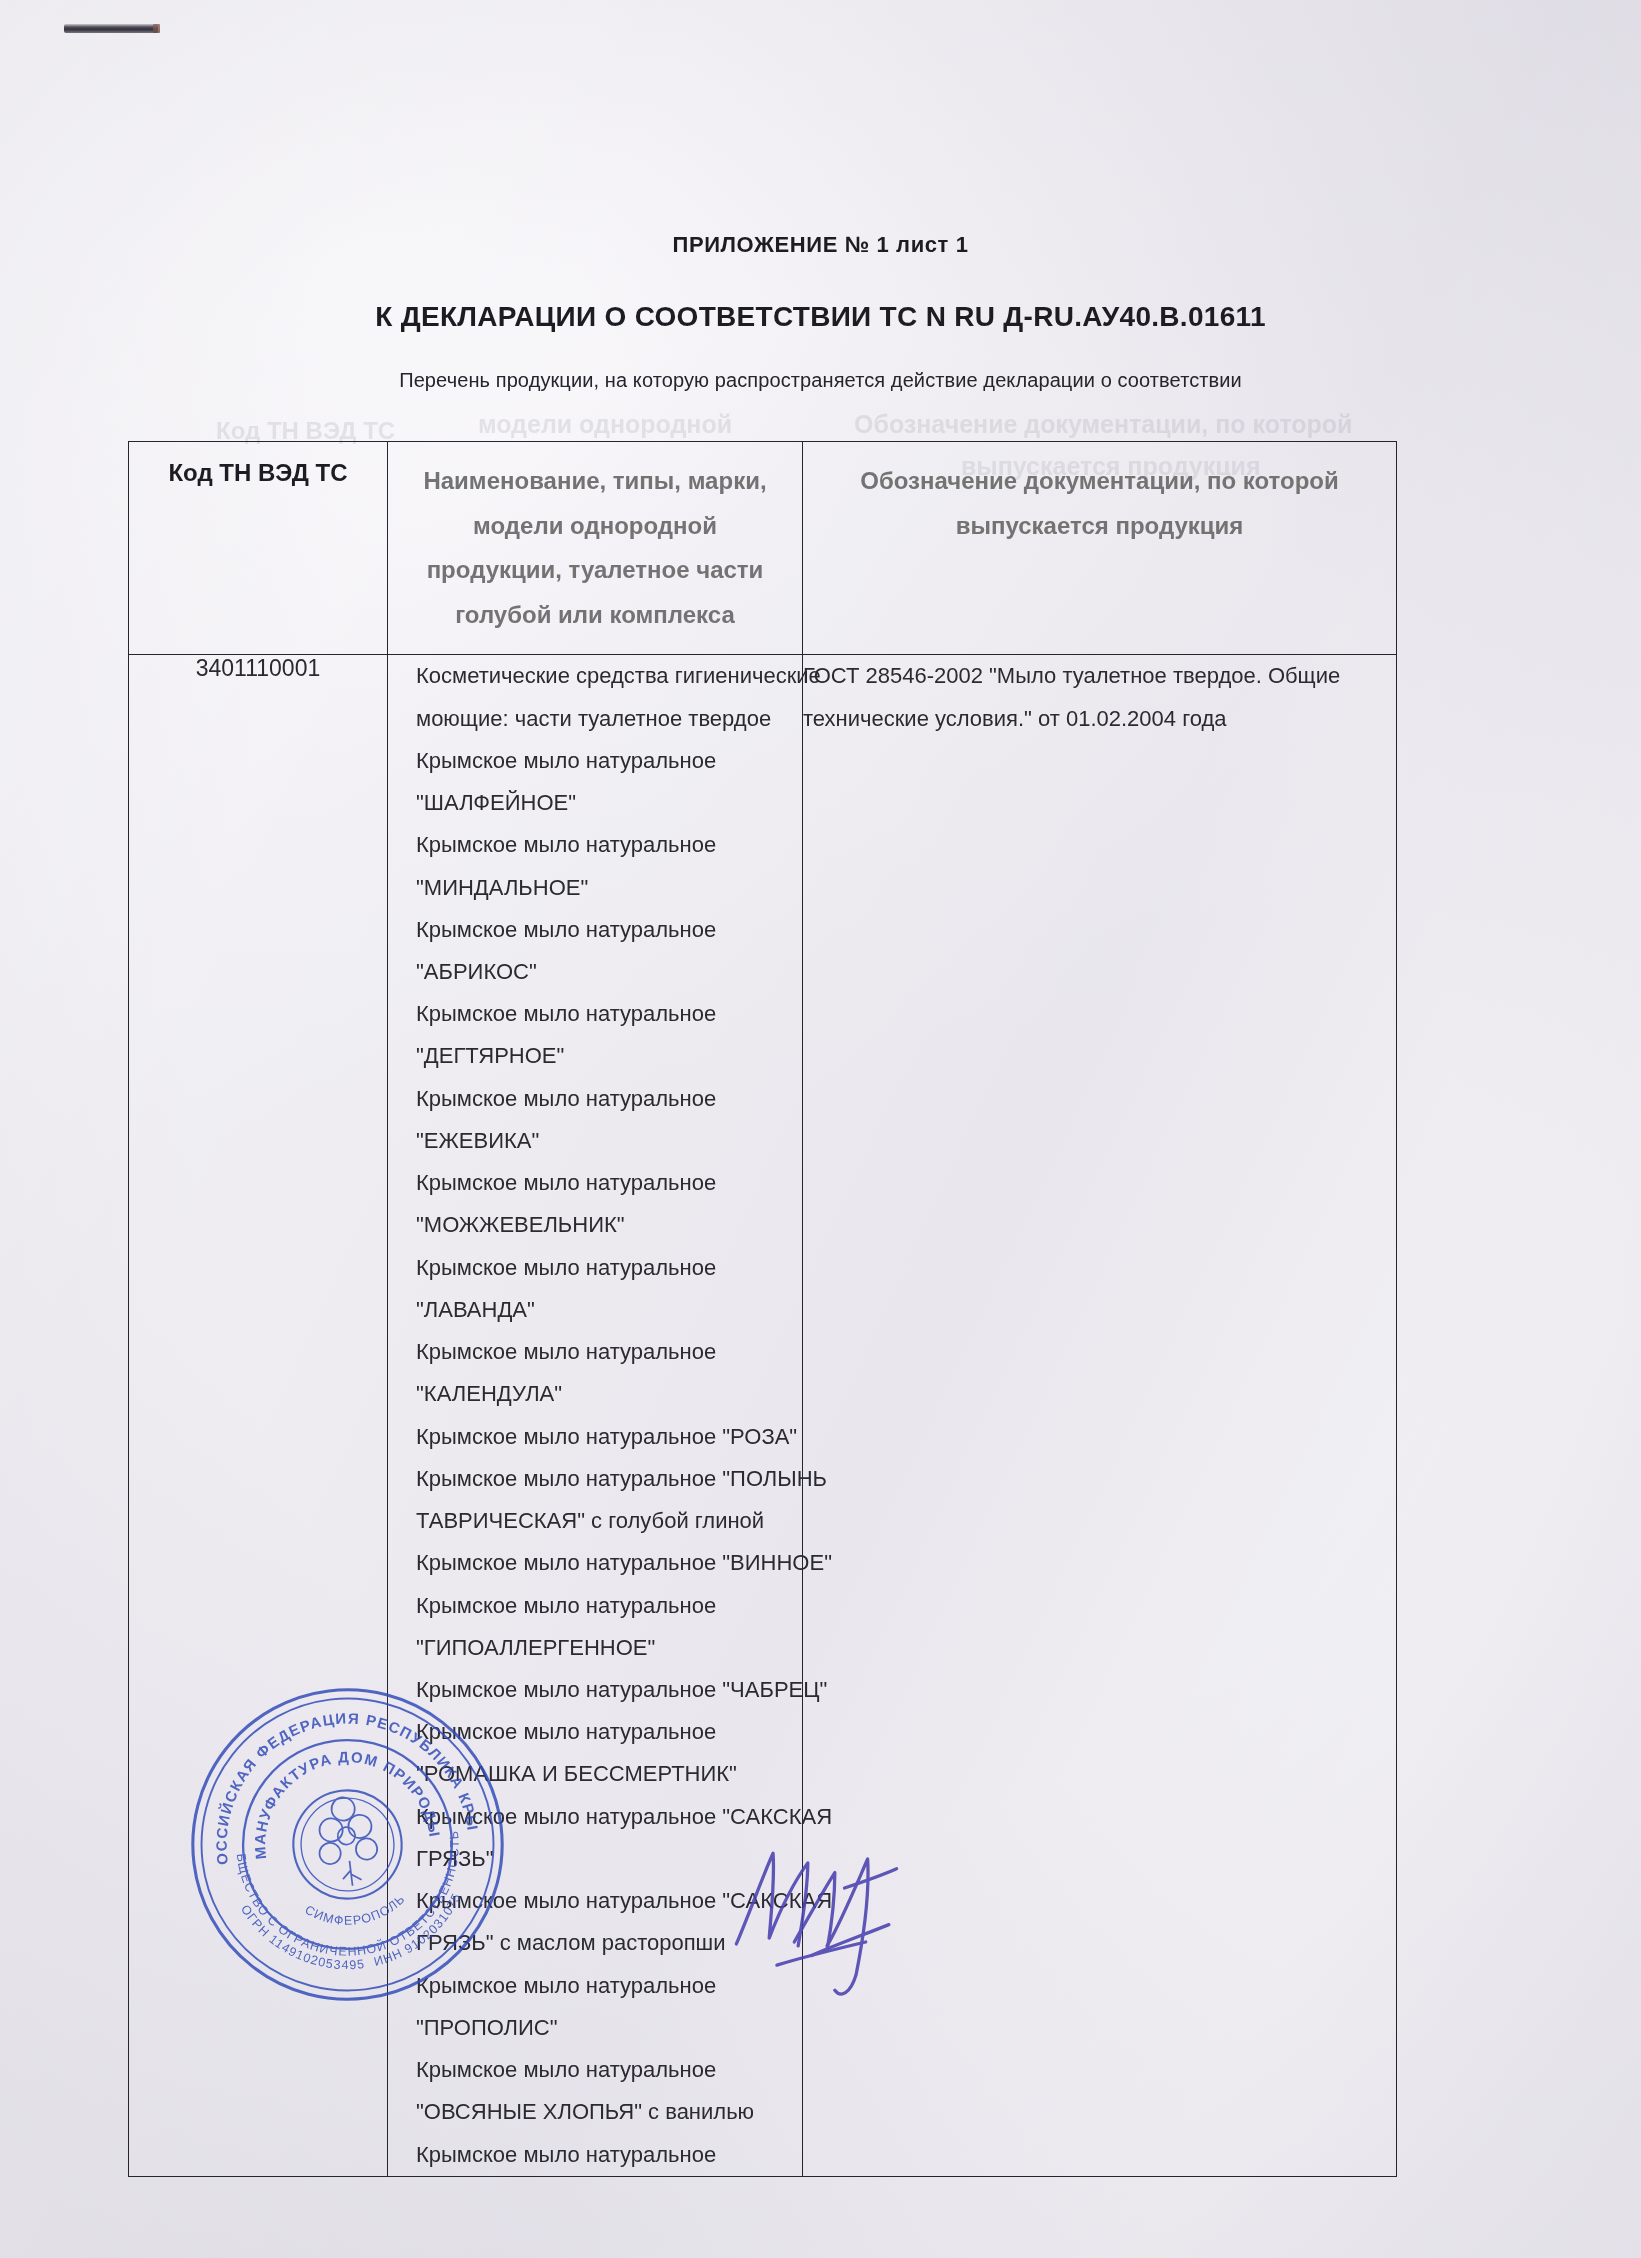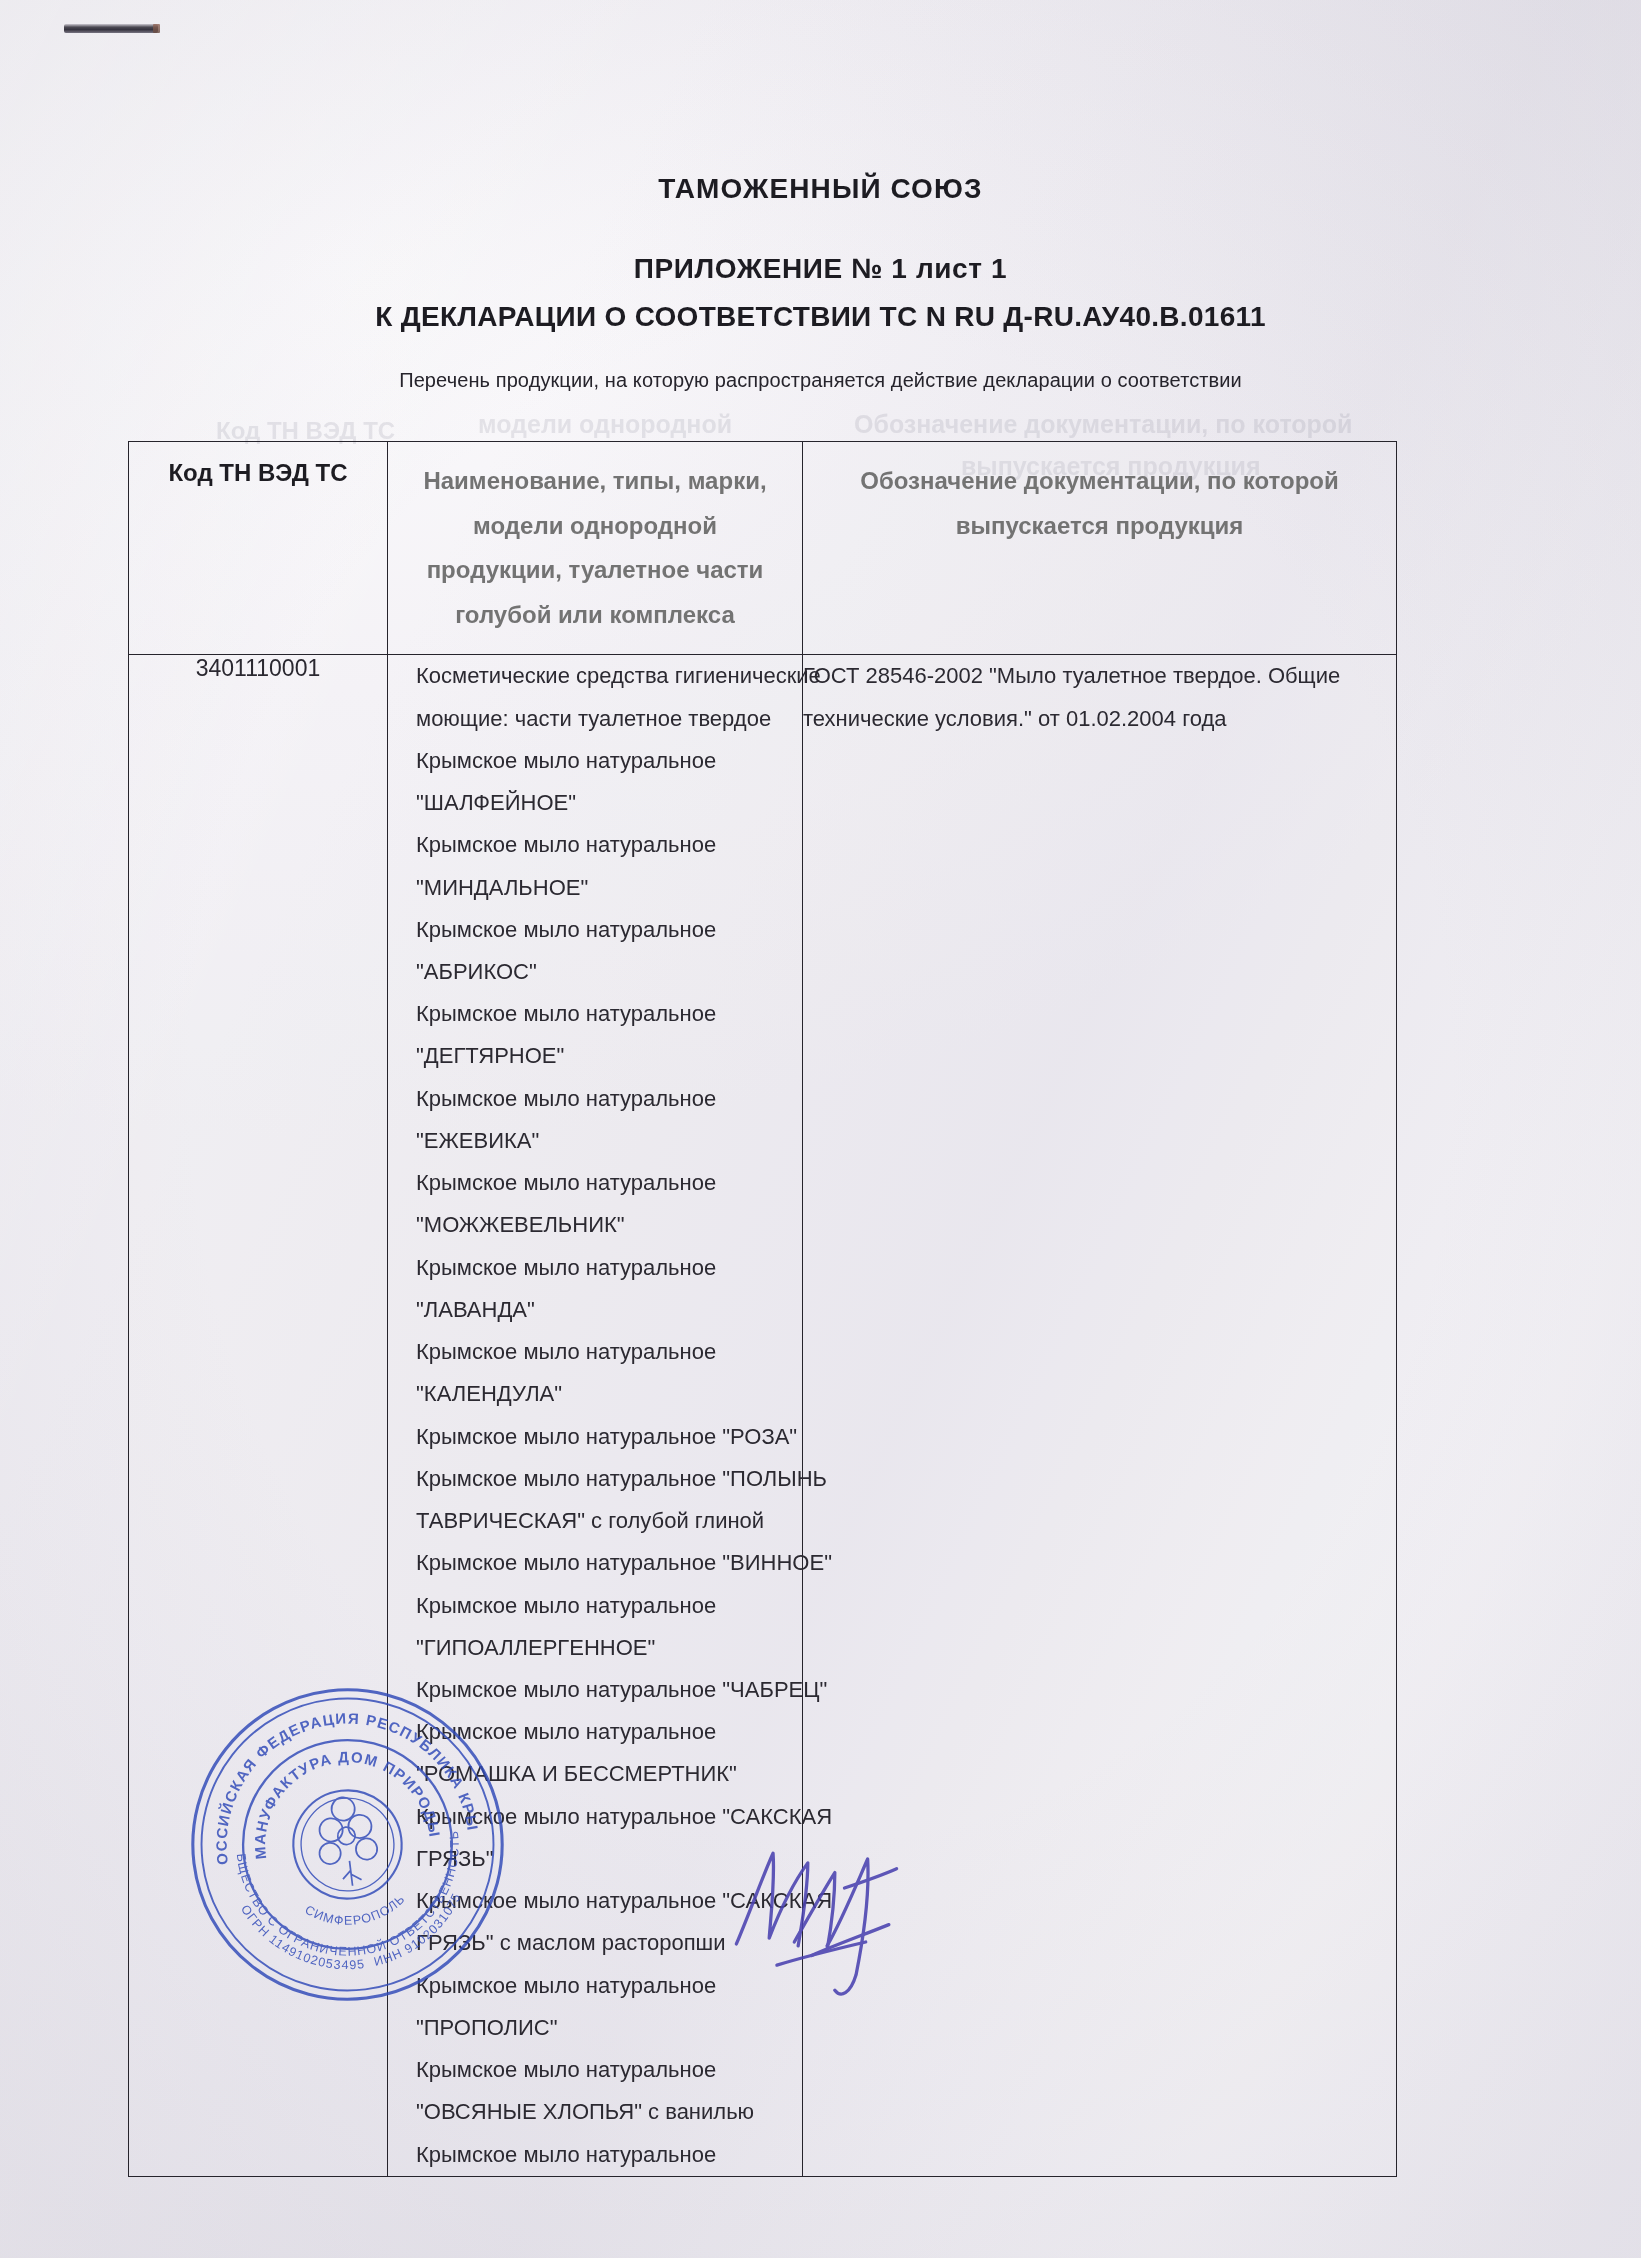--- a/index.html
+++ b/index.html
@@ -65,21 +65,21 @@
   
   .heading {
     position: absolute;
     width: 100%;
     text-align: center;
     color: #1d1c22;
     font-weight: bold;
     letter-spacing: 0.4px;
   }
   .h-union  { top: 154px;  font-size: 28px; letter-spacing: 1.1px; }
-  .h-append { top: 230px;  font-size: 28px; letter-spacing: 0.6px; }
+  .h-append { top: 214px;  font-size: 22px; letter-spacing: 0.6px; }
   .h-decl   { top: 278px;  font-size: 28px; letter-spacing: 0.3px; }
 
   .subtitle {
     position: absolute;
     top: 369px;
     width: 100%;
     text-align: center;
     font-size: 20px;
     color: #26242c;
     letter-spacing: 0.1px;
@@ -187,21 +187,20 @@
 <div class="page-vignette"></div>
 <div class="staple"></div>
 
 <div class="content">
 
   <div class="ghost" style="left:216px; top:417px; font-size:24px;">Код ТН ВЭД ТС</div>
   <div class="ghost" style="left:478px; top:410px; font-size:25px;">модели однородной</div>
   <div class="ghost" style="left:854px; top:410px; font-size:25px;">Обозначение документации, по которой</div>
   <div class="ghost" style="left:961px; top:452px; font-size:25px;">выпускается продукция</div>
 
-  <h1 class="heading h-union">ТАМОЖЕННЫЙ СОЮЗ</h1>
   <h2 class="heading h-append">ПРИЛОЖЕНИЕ № 1 лист 1</h2>
   <h2 class="heading h-decl">К ДЕКЛАРАЦИИ О СООТВЕТСТВИИ ТС N RU Д-RU.АУ40.В.01611</h2>
 
   <div class="subtitle">Перечень продукции, на которую распространяется действие декларации о соответствии</div>
 
   <table class="tbl">
     <colgroup>
       <col class="col-code">
         <col class="col-name">
         <col class="col-doc">

